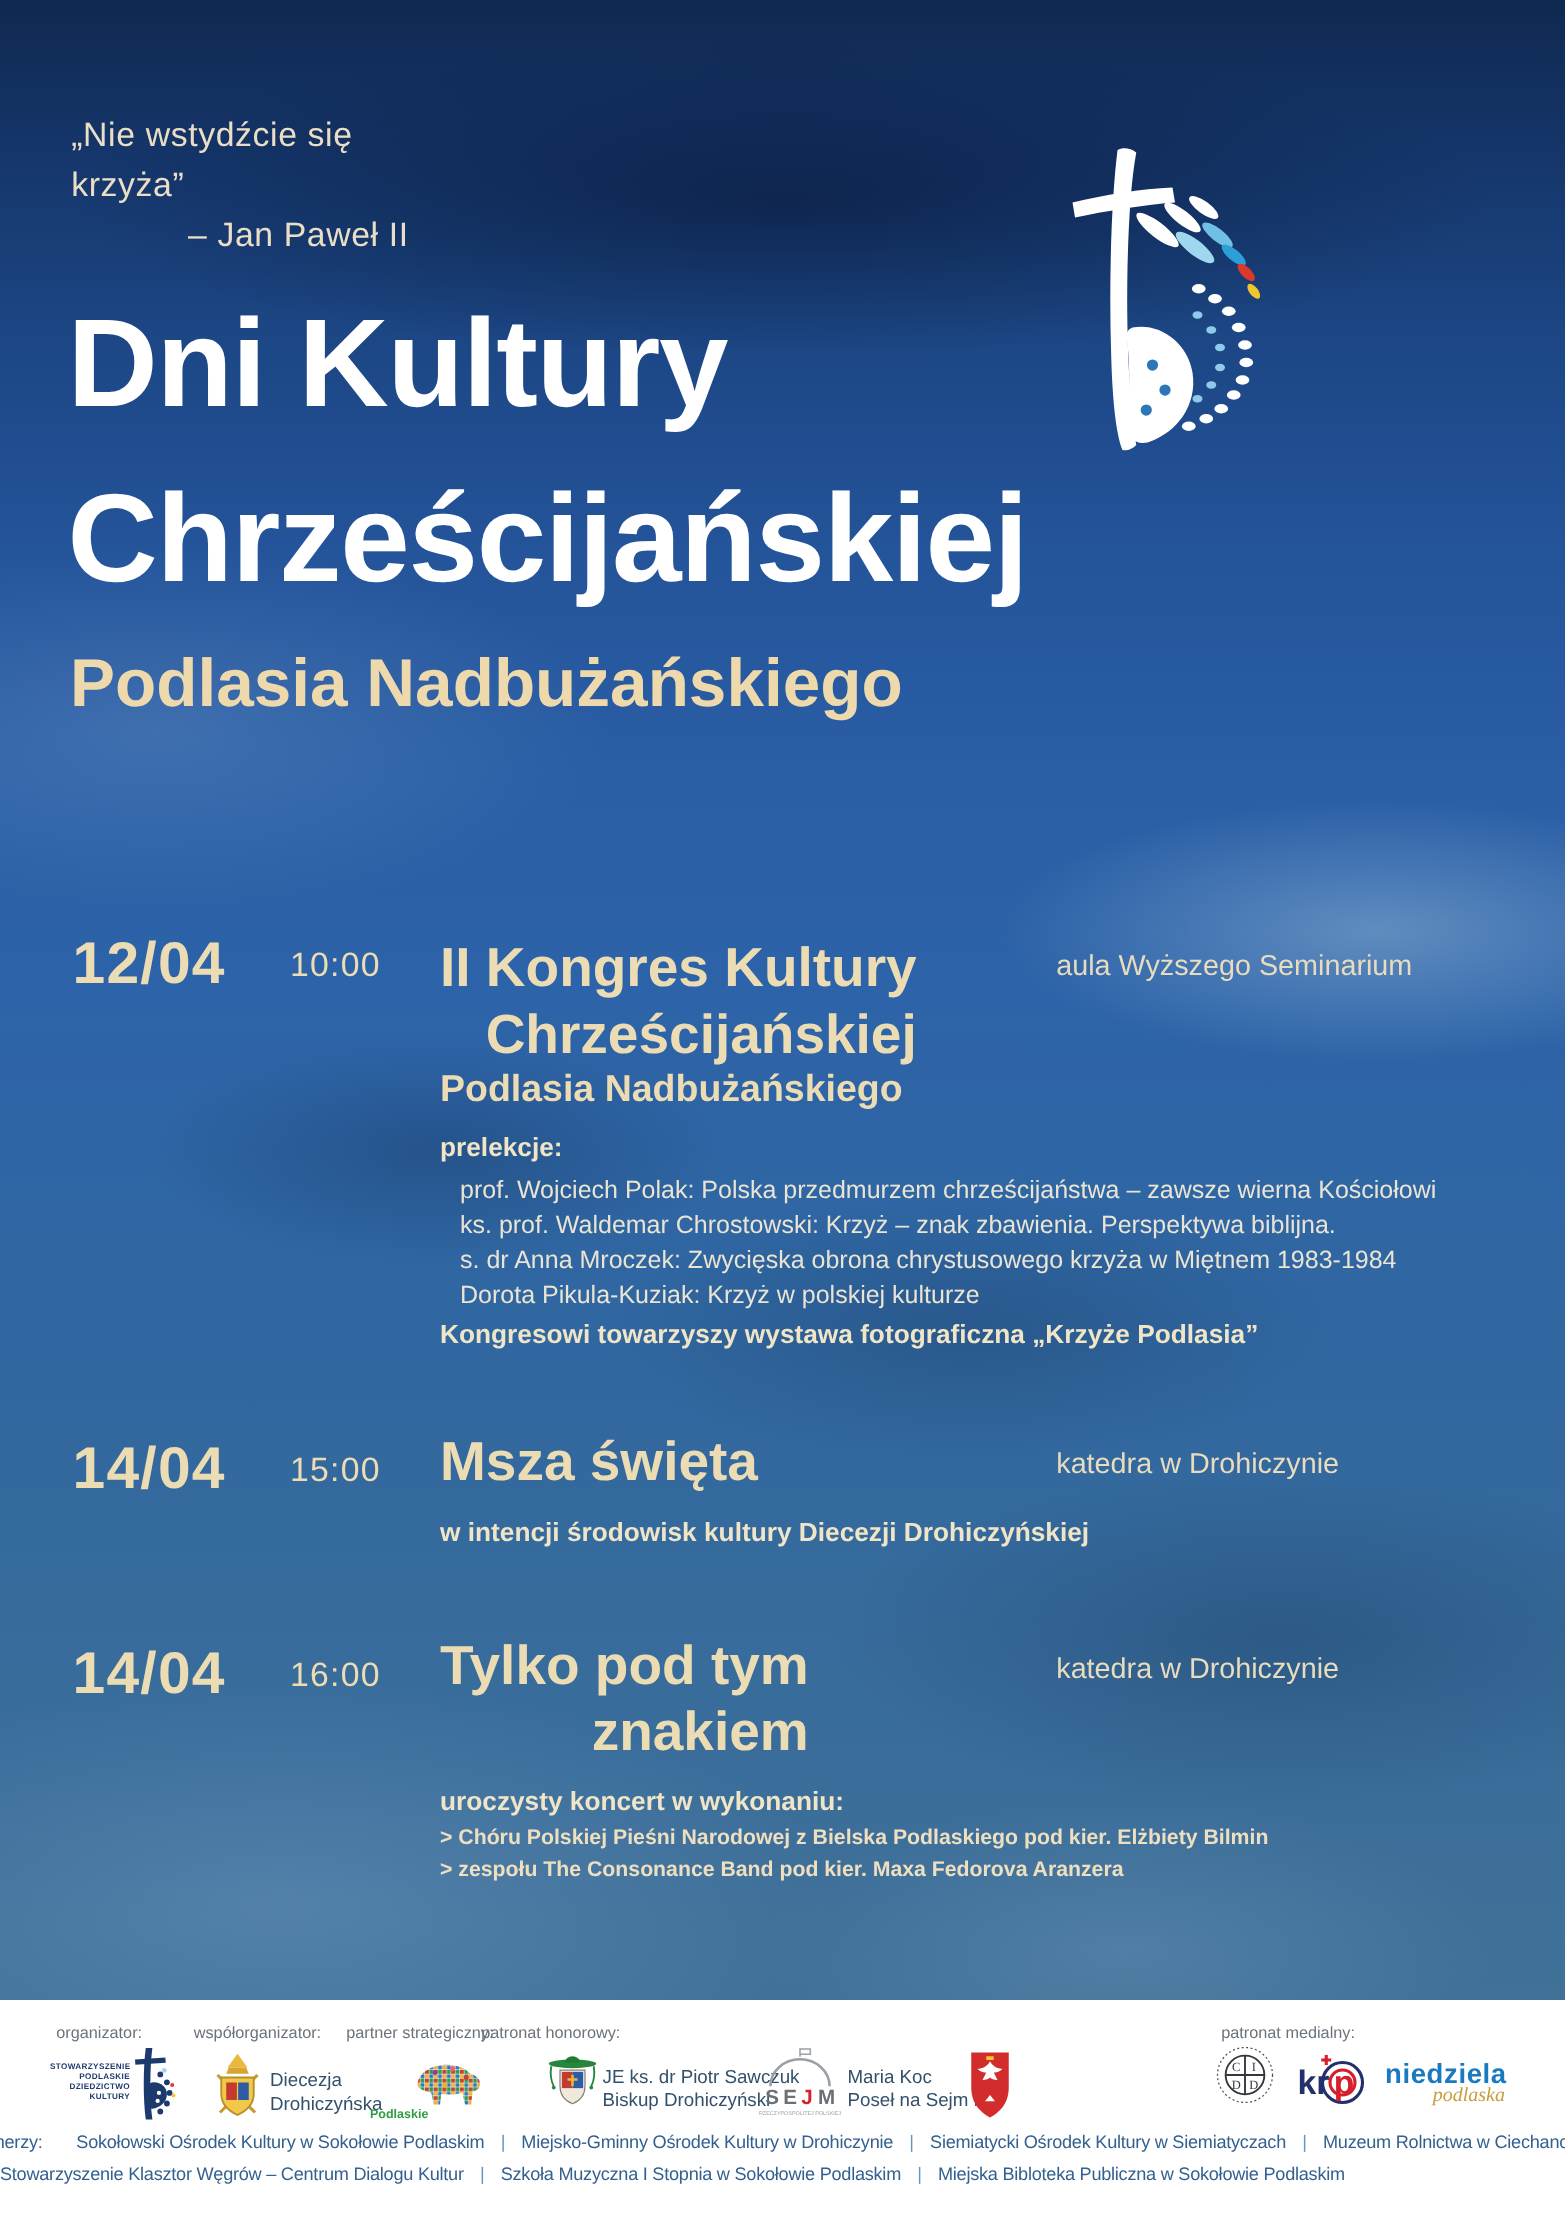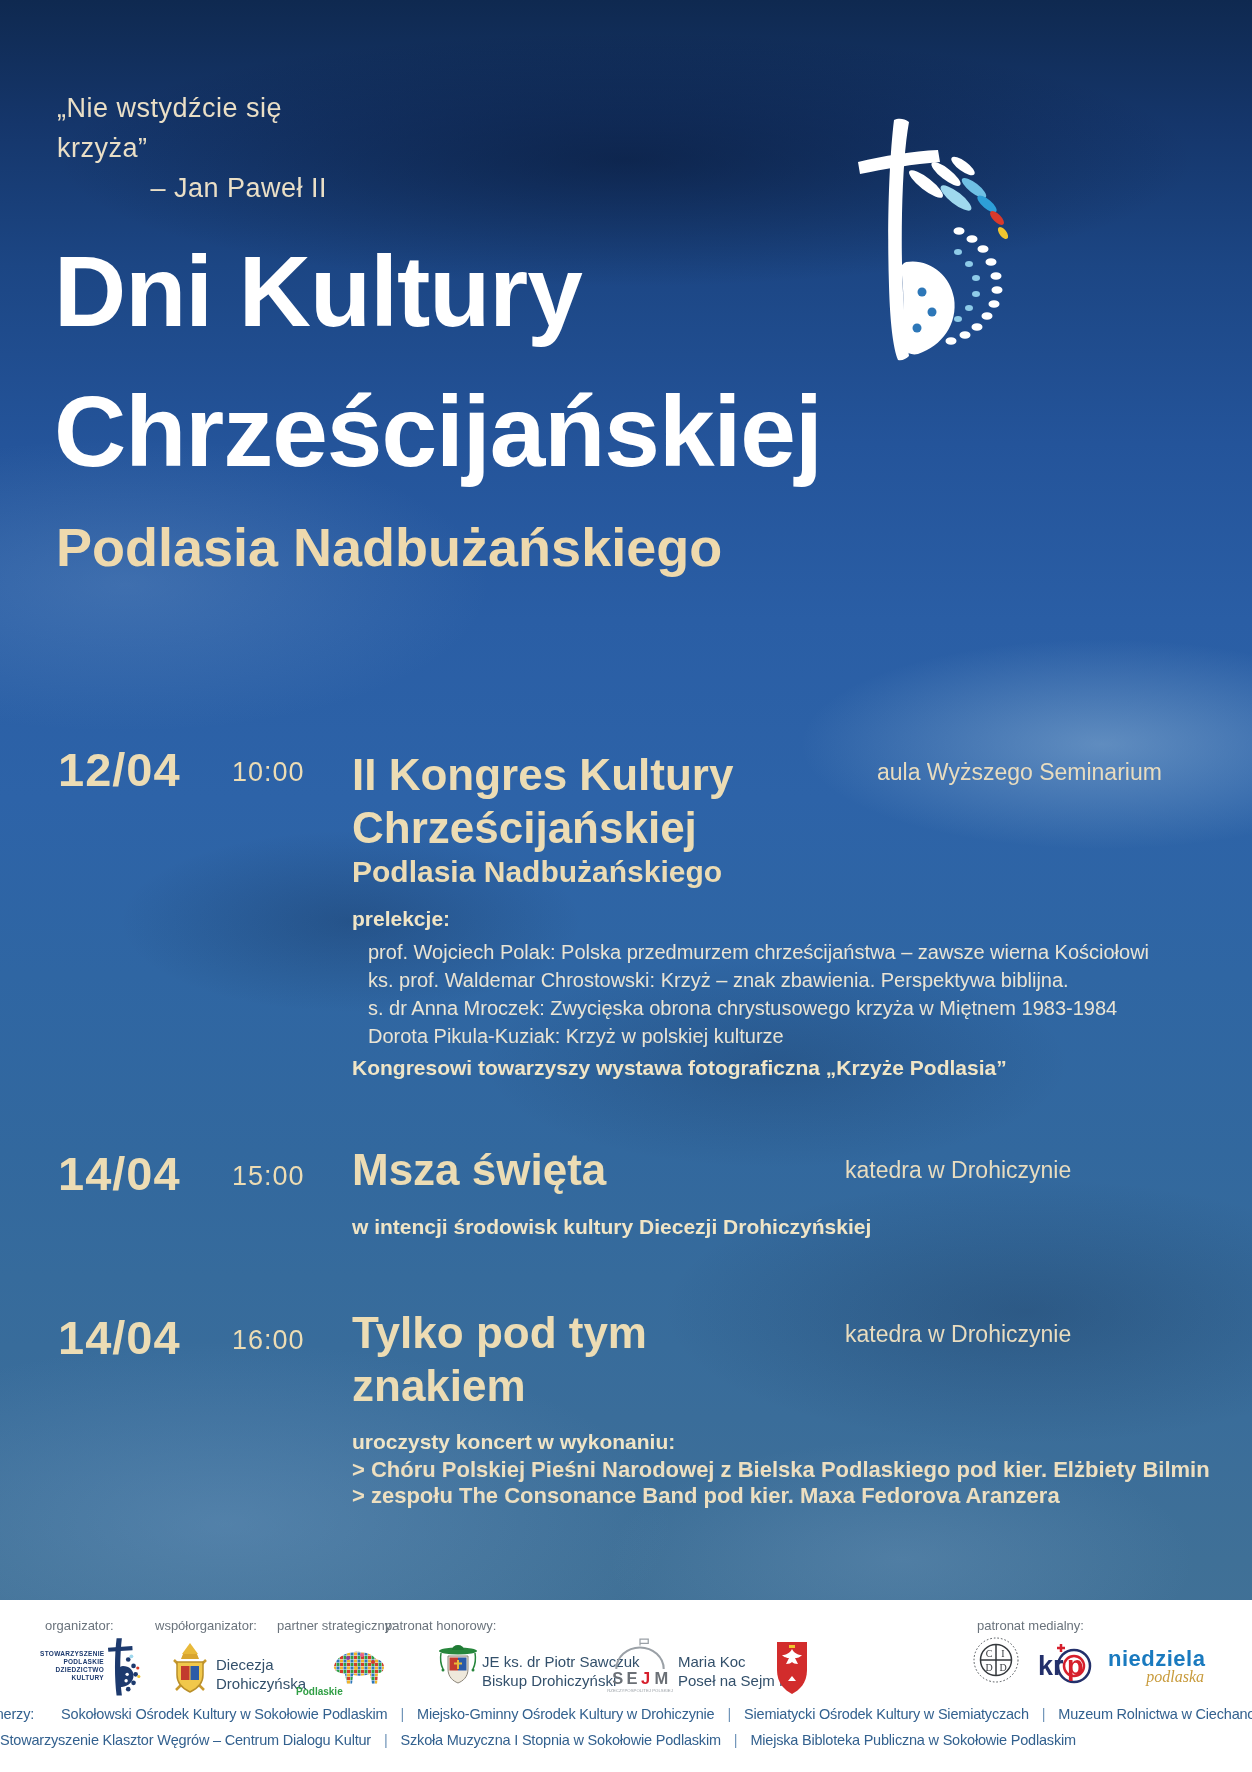--- a/index.html
+++ b/index.html
@@ -22,26 +22,26 @@
   }
   .abs{position:absolute;}
   .quote{left:57px;top:88px;width:280px;font-size:27px;line-height:40px;color:#eadfc6;letter-spacing:.5px;}
   .quote-author{text-align:right;padding-right:10px;}
   .main-title{left:54px;color:#ffffff;font-weight:bold;font-size:100px;letter-spacing:-1px;white-space:nowrap;}
   .mt1{top:234px;}
   .mt2{top:374px;}
   .main-subtitle{left:56px;top:516px;color:#eed9ad;font-weight:bold;font-size:54px;white-space:nowrap;}
   .ev-date{font-size:47px;font-weight:bold;color:#ecdcb4;letter-spacing:1px;}
   .ev-time{font-size:27px;color:#ecdcb4;letter-spacing:1px;}
-  .ev-title{font-size:44px;font-weight:bold;color:#ecdcb4;line-height:53px;white-space:nowrap;}
+  .ev-title{font-size:44px;font-weight:bold;color:#ecdcb4;line-height:53px;white-space:nowrap;text-align:right;}
   .ev-title3{font-size:30px;font-weight:bold;color:#ecdcb4;white-space:nowrap;}
   .ev-loc{font-size:23px;color:#e8dcbf;line-height:32px;white-space:nowrap;}
   .ev-label{font-size:21px;font-weight:bold;color:#f0e5c6;white-space:nowrap;}
   .lecture-list{font-size:20px;color:#eae4d4;line-height:28px;white-space:nowrap;}
-  .concert-list{font-size:22px;font-weight:bold;color:#eddfc0;line-height:26px;white-space:nowrap;}
+  .concert-list{font-size:17px;font-weight:bold;color:#eddfc0;line-height:26px;white-space:nowrap;}
   
   .footer-panel{left:0;top:1600px;width:1252px;height:172px;background:#ffffff;}
   .flabel{font-size:13px;color:#6a737c;white-space:nowrap;}
   .fcaption{font-size:15px;line-height:19px;color:#33506b;white-space:nowrap;}
   .org-text{width:64px;font-size:6.5px;line-height:8px;color:#1d3a6e;text-align:right;letter-spacing:.3px;font-weight:bold;}
   .niedziela-1{font-size:22px;font-weight:bold;color:#1a7abf;letter-spacing:.5px;line-height:22px;}
   .niedziela-2{font-family:"Liberation Serif",serif;font-style:italic;font-size:16px;color:#c89b3c;text-align:right;margin-top:-2px;}
   .partners-row{display:flex;align-items:baseline;gap:13px;font-size:14.5px;letter-spacing:-.2px;color:#33618f;white-space:nowrap;}
   .pr1{left:24px;top:1706px;width:1204px;justify-content:center;}
   .pr2{left:0;top:1732px;width:1252px;justify-content:flex-start;}
@@ -104,21 +104,21 @@
   <div class="abs main-title mt2">Chrześcijańskiej</div>
   <div class="abs main-subtitle">Podlasia Nadbużańskiego</div>
 
   <div class="abs ev-date" style="left:58px;top:742px;">12/04</div>
   <div class="abs ev-time" style="left:232px;top:757px;">10:00</div>
   <div class="abs ev-title" style="left:352px;top:748px;">
     <div>II Kongres Kultury</div>
     <div>Chrześcijańskiej</div>
   </div>
   <div class="abs ev-title3" style="left:352px;top:855px;">Podlasia Nadbużańskiego</div>
-  <div class="abs ev-loc" style="left:845px;top:756px;margin-left:32px;">
+  <div class="abs ev-loc" style="left:845px;top:756px;">
     <div>aula Wyższego Seminarium</div>
   </div>
   <div class="abs ev-label" style="left:352px;top:907px;">prelekcje:</div>
   <div class="abs lecture-list" style="left:368px;top:938px;">
     <div>prof. Wojciech Polak: Polska przedmurzem chrześcijaństwa – zawsze wierna Kościołowi</div>
     <div>ks. prof. Waldemar Chrostowski: Krzyż – znak zbawienia. Perspektywa biblijna.</div>
     <div>s. dr Anna Mroczek: Zwycięska obrona chrystusowego krzyża w Miętnem 1983-1984</div>
     <div>Dorota Pikula-Kuziak: Krzyż w polskiej kulturze</div>
   </div>
   <div class="abs ev-label" style="left:352px;top:1056px;">Kongresowi towarzyszy wystawa fotograficzna „Krzyże Podlasia”</div>

